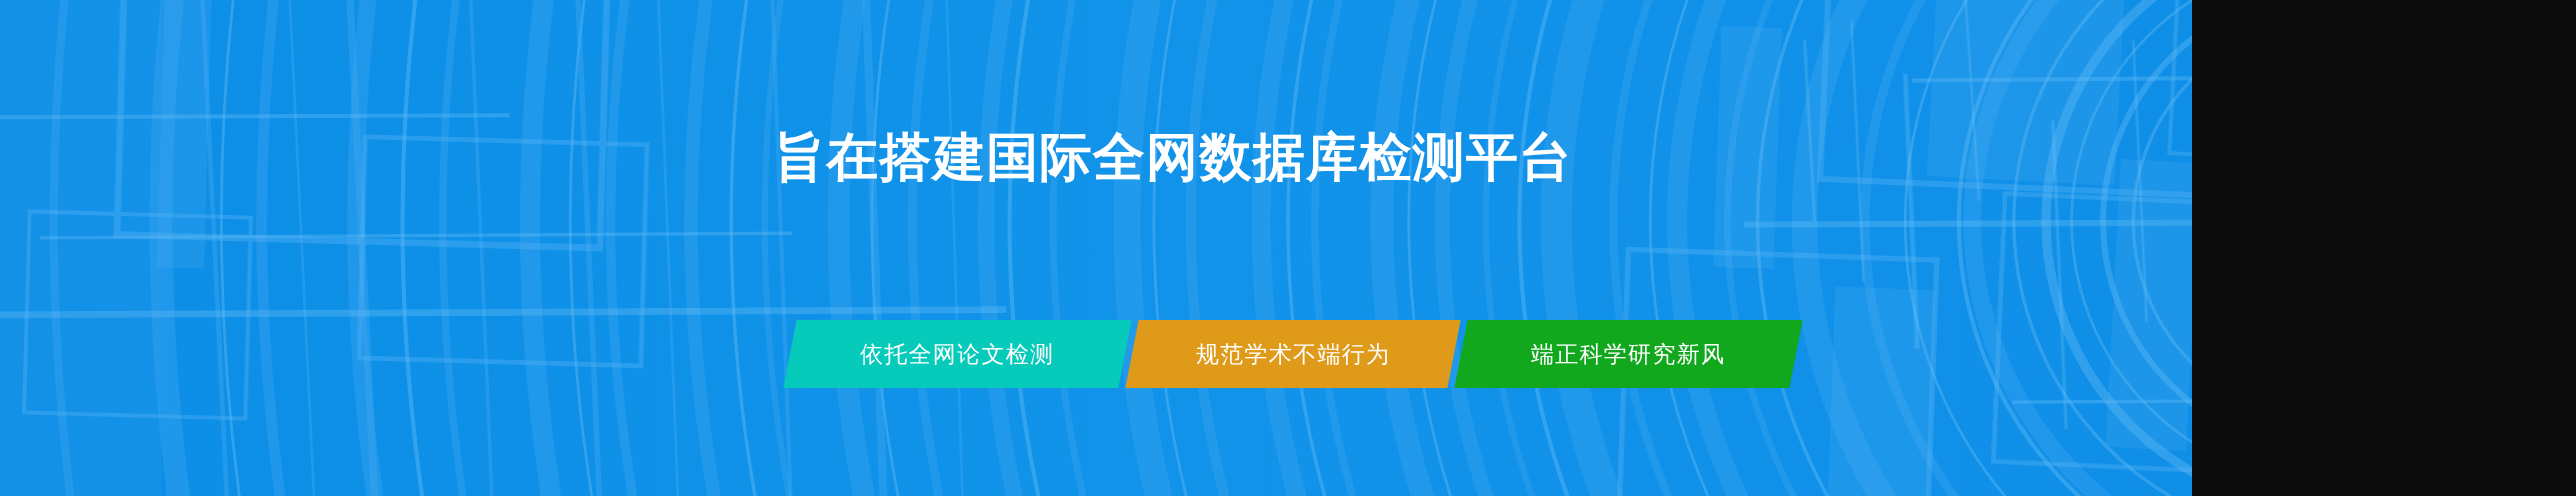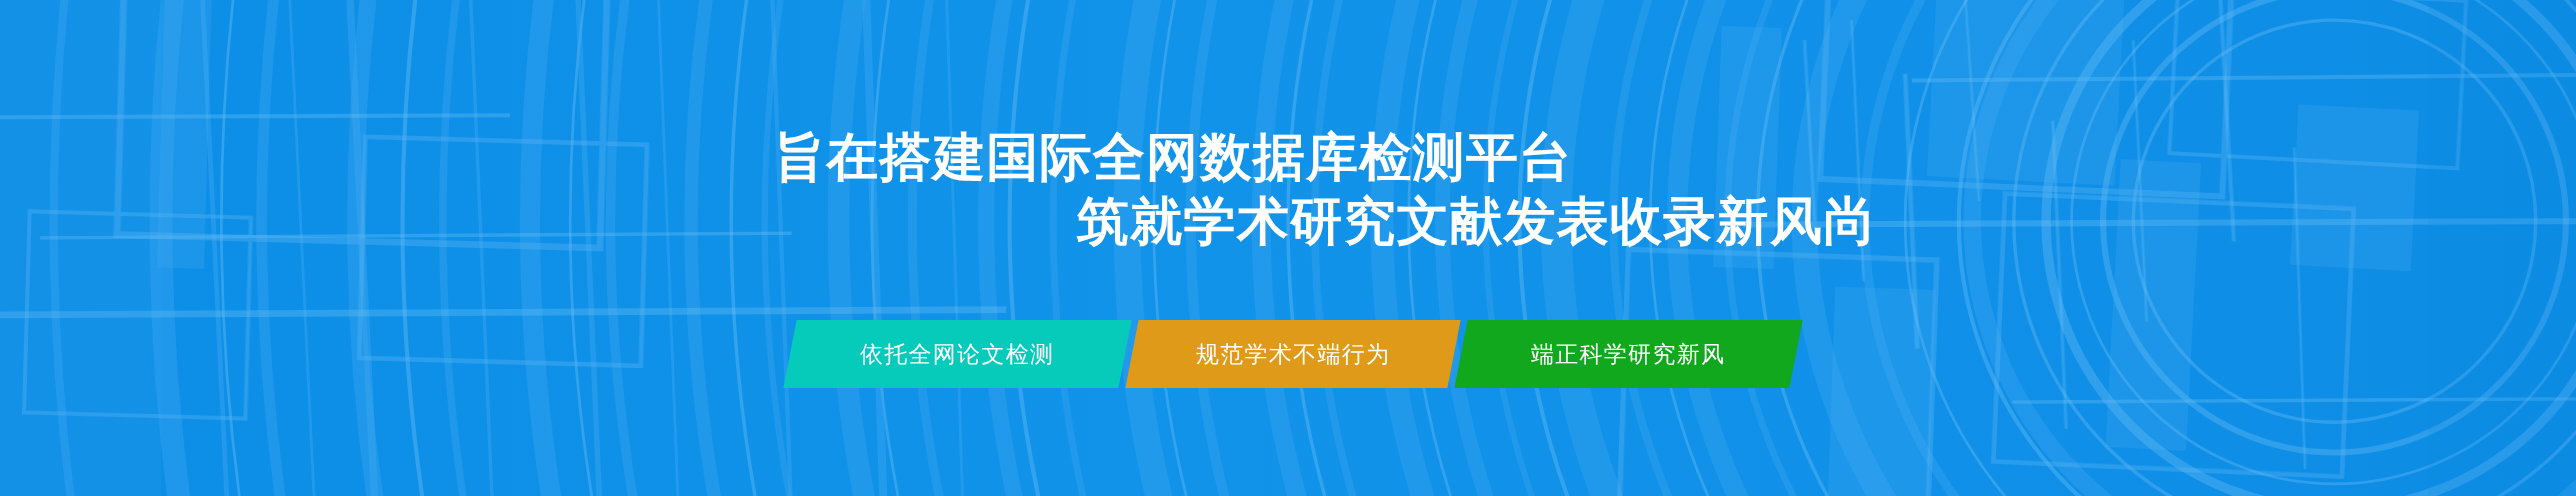--- a/index.html
+++ b/index.html
@@ -2,21 +2,21 @@
 <html style="font-size:10.7px"><head>
 <meta charset="utf-8">
 <style>
   html, body {
     margin: 0;
     padding: 0;
     background: #0b0b0b;
   }
   #banner {
     position: relative;
-    width: 2576px;
+    width: 2192px;
     height: 496px;
     overflow: hidden;
     background: #1090e8;
     font-family: "Liberation Sans", "DejaVu Sans", sans-serif;
   }
 
   
   #bg-svg {
     position: absolute;
     inset: 0;
@@ -216,21 +216,20 @@
       </g>
 
       <rect x="0" y="0" width="240" height="740" fill="#51b2f3" opacity="0.10"></rect>
       <rect x="3620" y="0" width="220" height="740" fill="#0a88e0" opacity="0.16"></rect>
 
     </g>
   </svg>
 
   <div class="headline">
     <div class="headline-line headline-line-1" style="color: rgb(255, 255, 255);">旨在搭建国际全网数据库检测平台</div>
-    <div class="headline-line headline-line-2" style="color: rgb(255, 255, 255);">筑就学术研究文献发表收录新风尚</div>
   </div>
 
   <div class="tag-strip">
     <div class="tag tag-0" style="background: rgb(6, 203, 187); color: rgb(255, 255, 255);">
       <span>依托全网论文检测</span>
     </div>
     <div class="tag tag-1" style="background: rgb(223, 154, 26); color: rgb(255, 255, 255);">
       <span>规范学术不端行为</span>
     </div>
     <div class="tag tag-2" style="background: rgb(17, 168, 30); color: rgb(255, 255, 255);">

